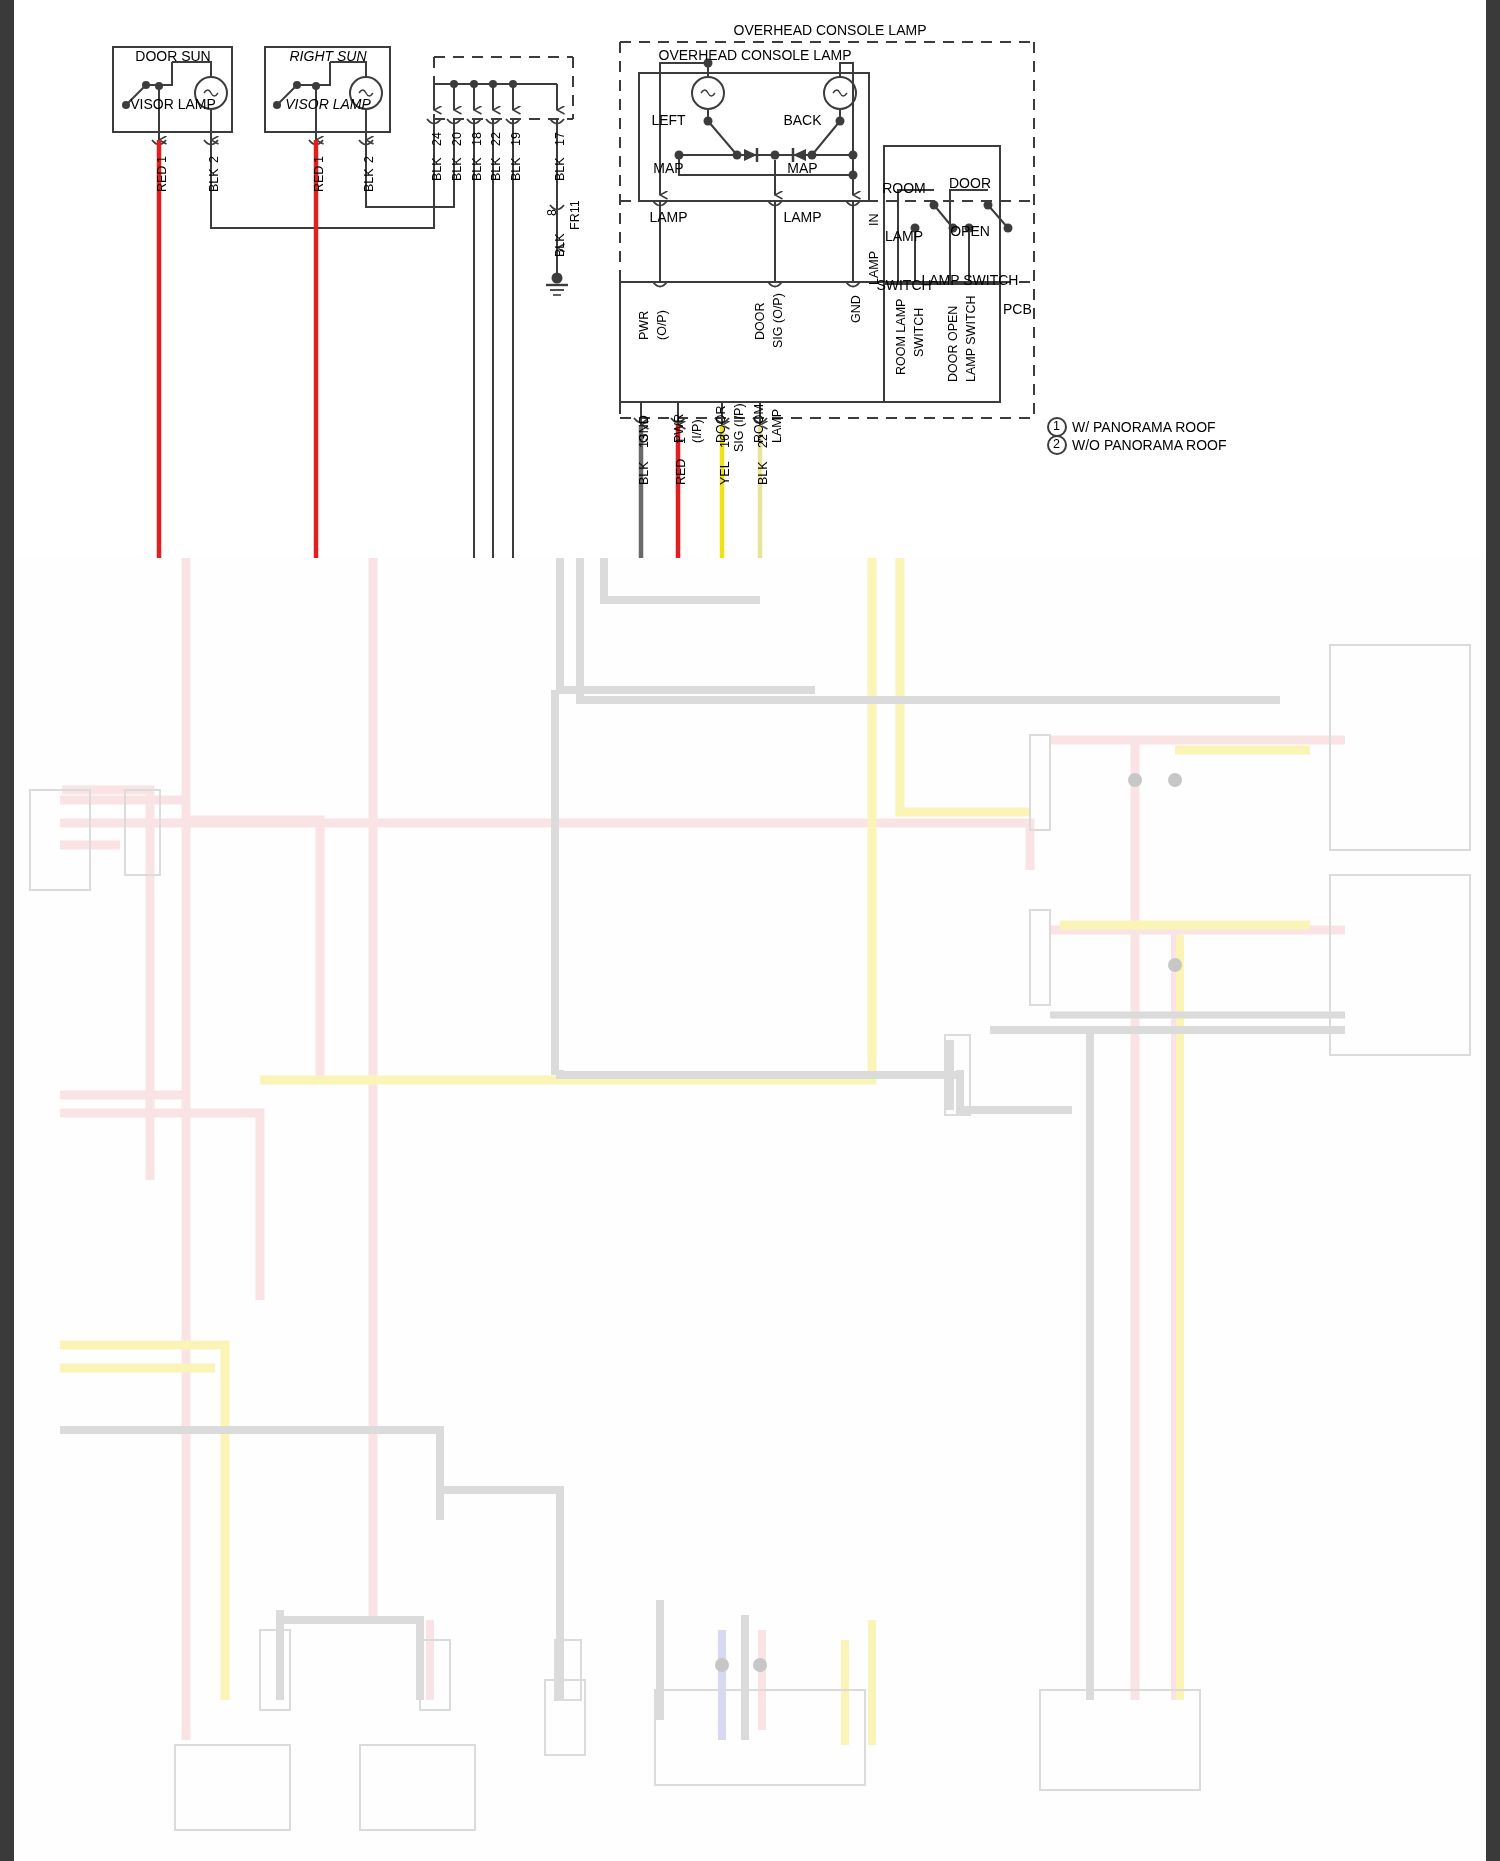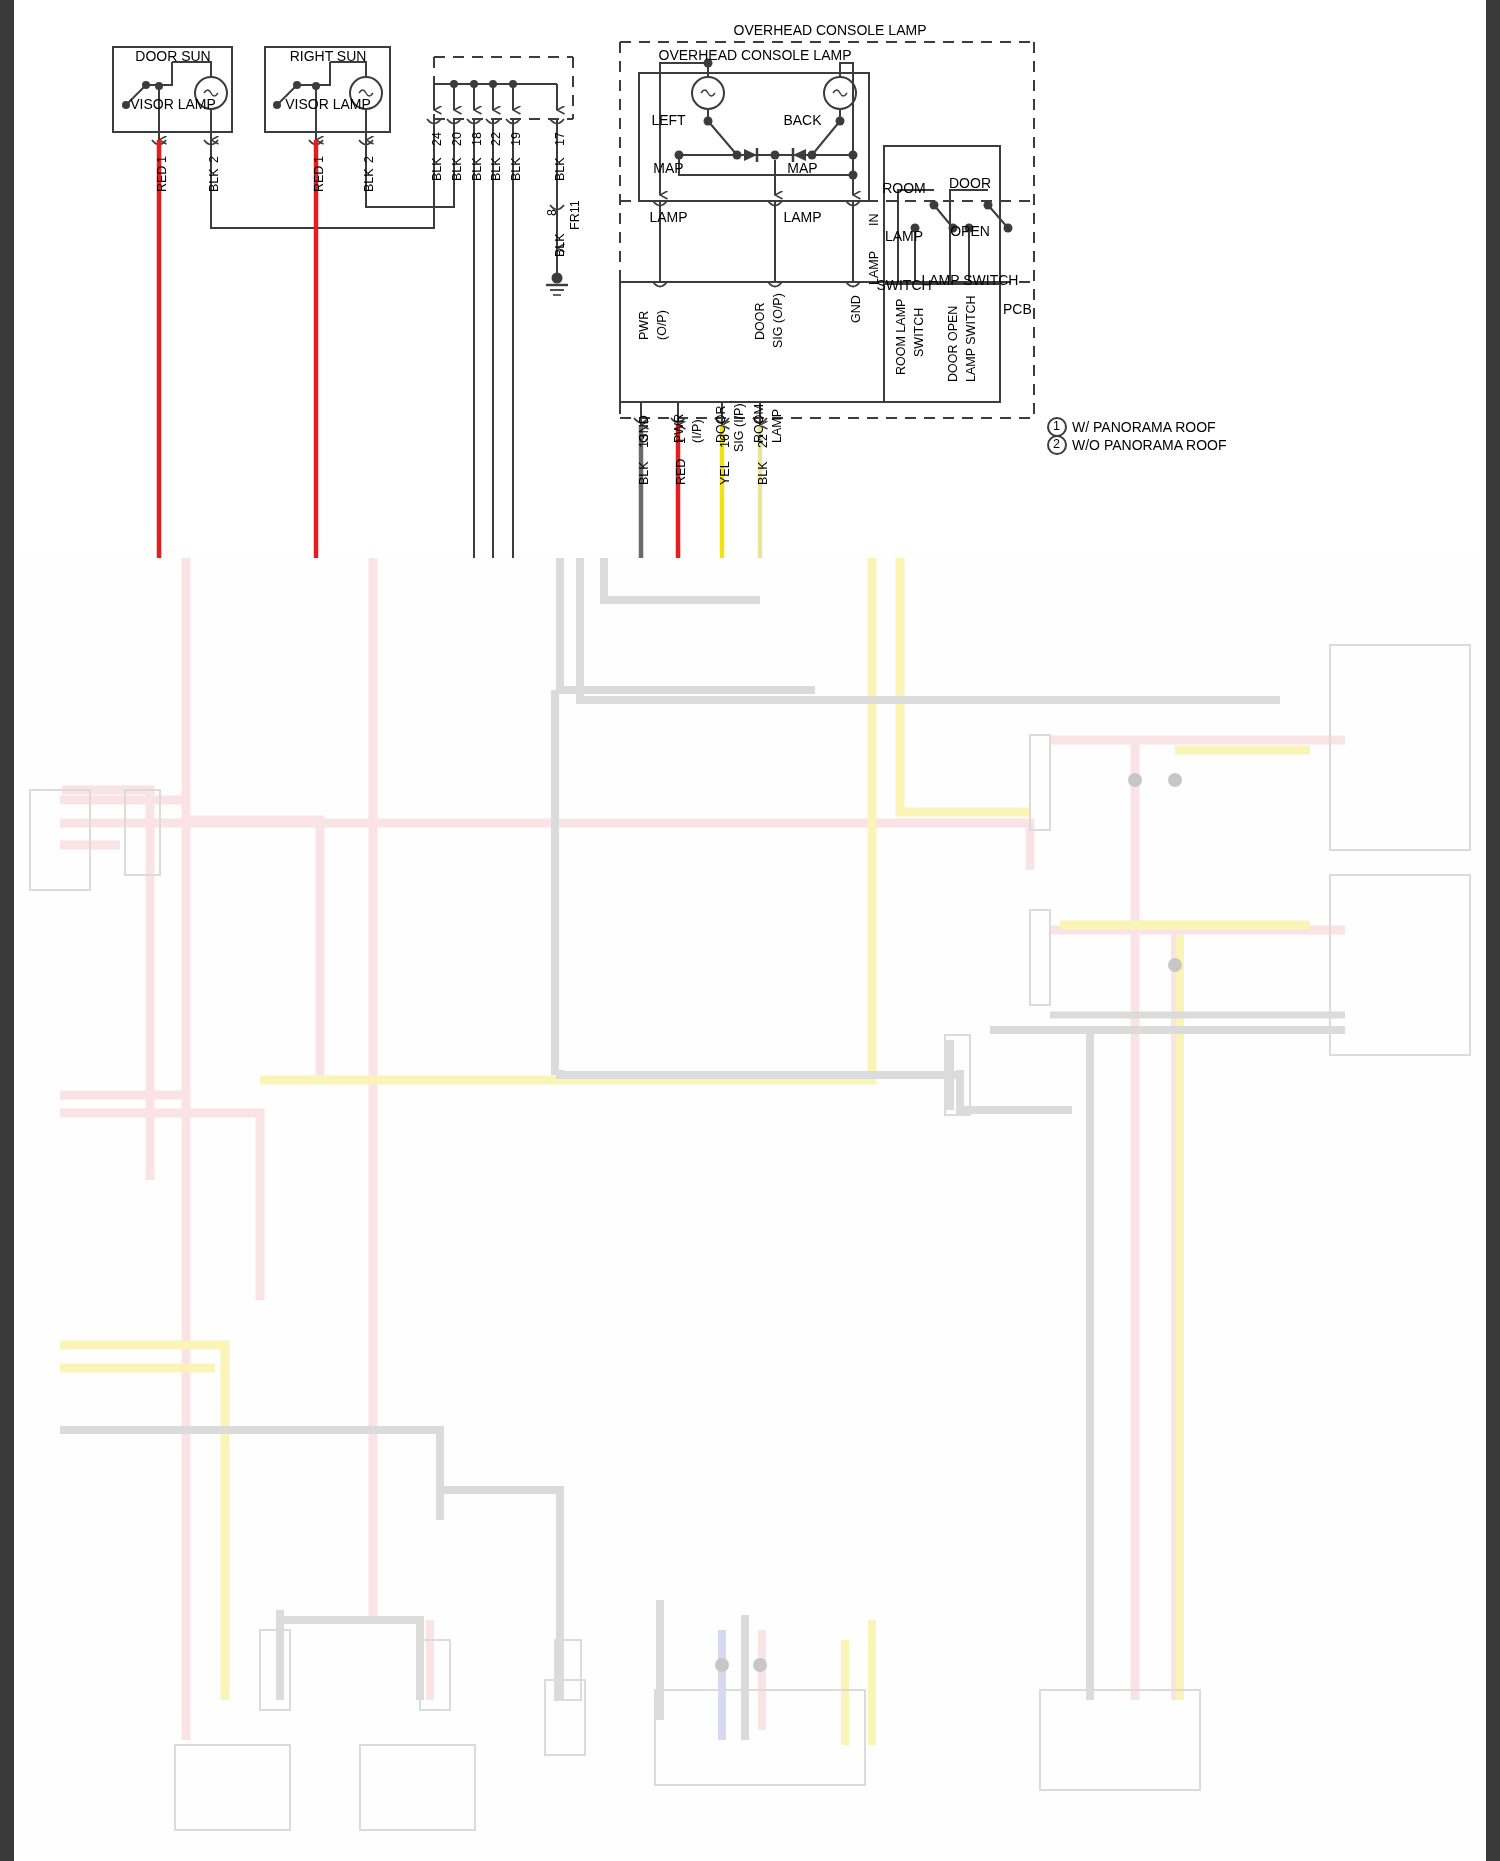--- a/index.html
+++ b/index.html
@@ -306,21 +306,21 @@
 
   <div class="lbl f13 c" style="left:93px;top:16px;width:160px;">
     <div>DOOR SUN</div>
     <div>VISOR LAMP</div>
   </div>
   <div class="lbl f12 vert" style="left:155px;top:163px;">1</div>
   <div class="lbl f12 vert" style="left:155px;top:192px;">RED</div>
   <div class="lbl f12 vert" style="left:207px;top:163px;">2</div>
   <div class="lbl f12 vert" style="left:207px;top:192px;">BLK</div>
 
-  <div class="lbl f13 c" style="left:248px;top:16px;width:160px;">
+  <div class="lbl f13 c" style="left:248px;top:16px;width:160px;font-style:italic;">
     <div>RIGHT SUN</div>
     <div>VISOR LAMP</div>
   </div>
   <div class="lbl f12 vert" style="left:312px;top:163px;">1</div>
   <div class="lbl f12 vert" style="left:312px;top:192px;">RED</div>
   <div class="lbl f12 vert" style="left:362px;top:163px;">2</div>
   <div class="lbl f12 vert" style="left:362px;top:192px;">BLK</div>
 
   <div class="lbl f12 vert" style="left:430px;top:146px;">24</div>
   <div class="lbl f12 vert" style="left:430px;top:181px;">BLK</div>

